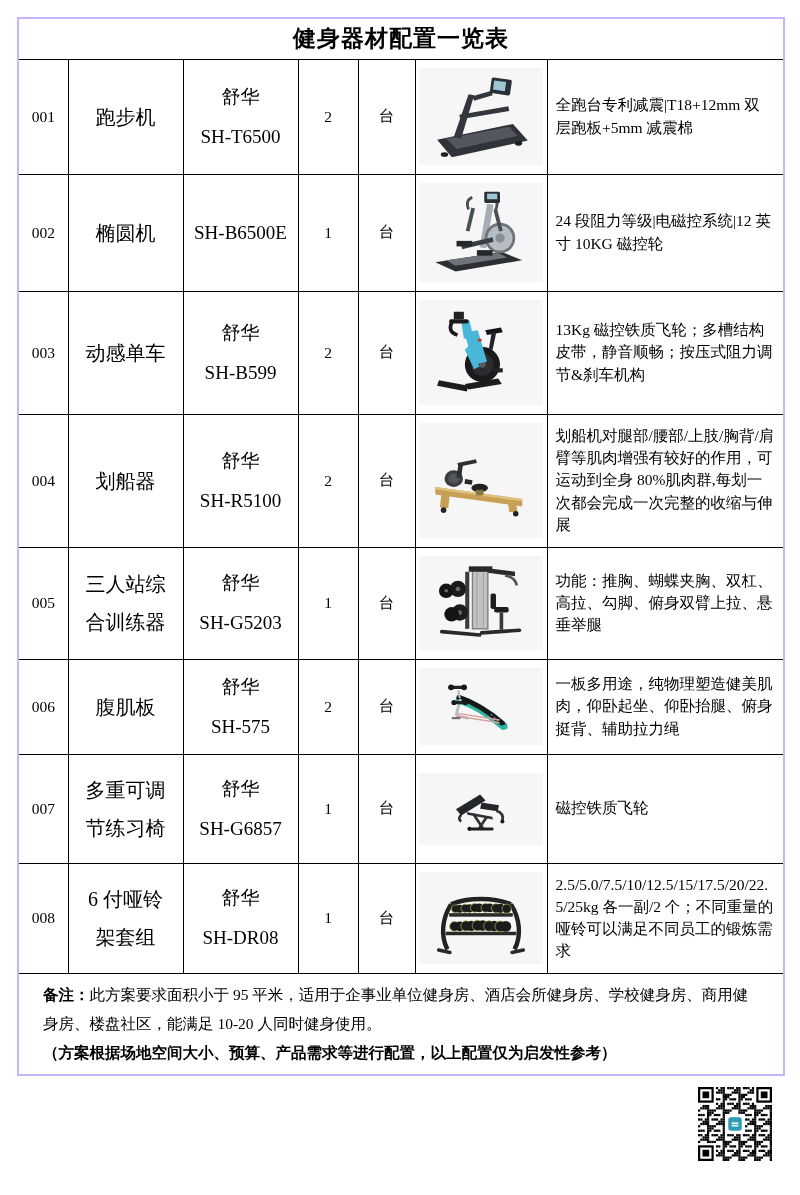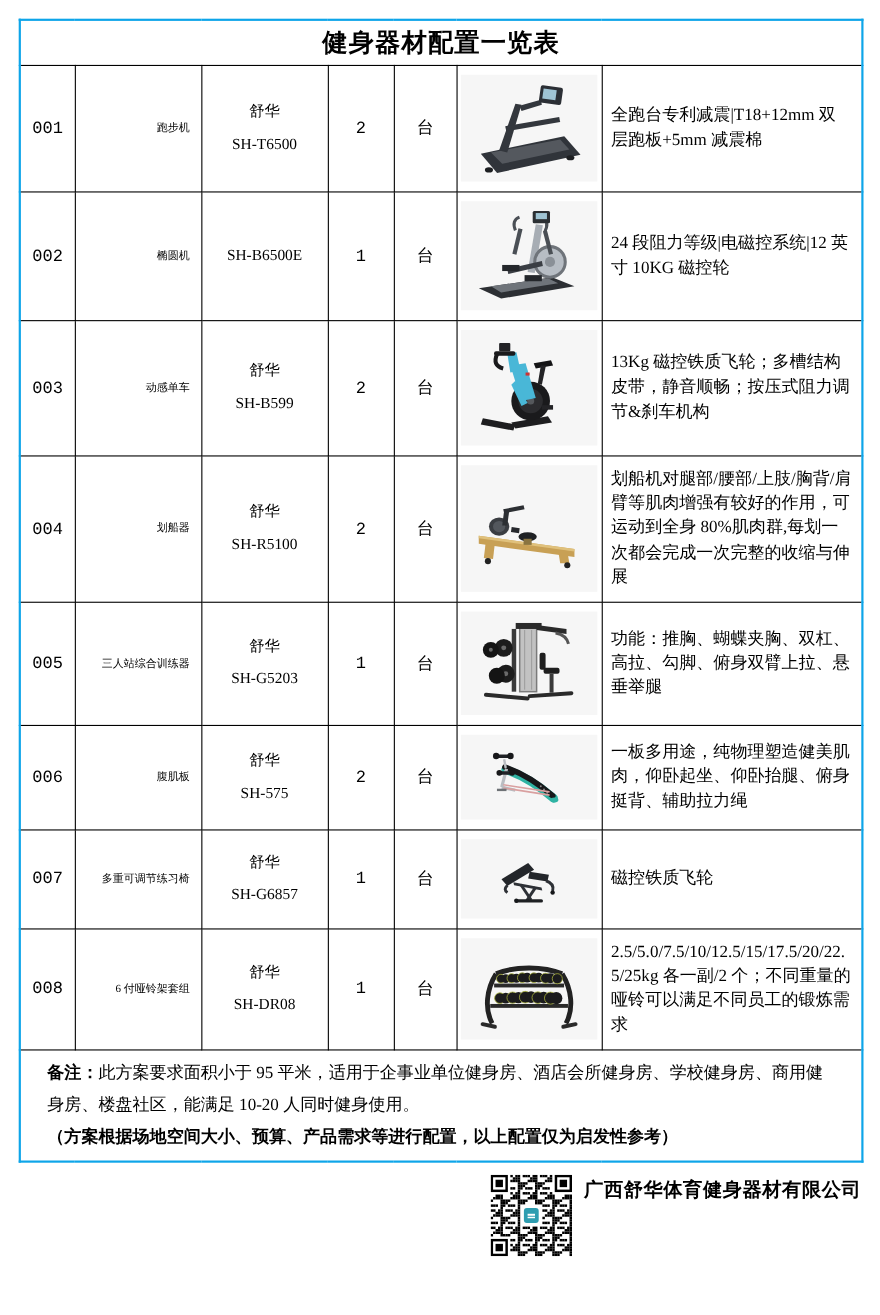--- a/index.html
+++ b/index.html
@@ -4,34 +4,34 @@
 <style>
   * { box-sizing: border-box; }
   html,body { margin:0; padding:0; }
   body {
     width:800px; height:1195px; background:#ffffff; color:#000;
     font-family:"Liberation Serif", serif; overflow:hidden;
   }
   .sheet { width:766px; margin:17px auto 0 auto; }
   table.spec {
     width:766px; border-collapse:collapse; table-layout:fixed;
-    border:2px solid #0ea5e9;
+    border:2px solid #c4b5fd;
   }
   table.spec td, table.spec th { border:1px solid #000; vertical-align:middle; }
   .title-cell {
     height:41px; text-align:center; font-weight:bold; font-size:23px;
     letter-spacing:1px;
   }
   thead th { height:35px; font-size:15.5px; font-weight:bold; text-align:center; }
-  .c-seq, .c-qty, .c-unit { text-align:center; font-size:15.5px;font-family:Liberation Mono, monospace; }
+  .c-seq, .c-qty, .c-unit { text-align:center; font-size:15.5px; }
   .c-name {
-    text-align:right; font-size:10px; padding:16px 10px;
+    text-align:center; font-size:20px; padding:16px 10px;
     line-height:1.9; word-break:break-all;
   }
-  .c-model { text-align:center; font-size:14px; }
+  .c-model { text-align:center; font-size:19px; }
   .model-line { line-height:2.1; }
   .c-img { padding:0; }
   .photo {
     width:124px; margin:0 auto; background:#f6f6f6;
     display:flex; align-items:center; justify-content:center;
   }
   .photo svg { display:block; }
   .c-remark {
     text-align:left; font-size:15.5px; padding:3px 8px;
     line-height:1.43; word-break:break-all;
@@ -790,15 +790,14 @@
           <rect x="1" y="27" width="5" height="5" fill="#fff"></rect>
           <rect x="2" y="28" width="3" height="3"></rect>
       </g>
       <rect x="12.5" y="12.5" width="8" height="8" fill="#fff"></rect>
       <rect x="13.5" y="13.5" width="6" height="6" rx="1.2" fill="#2e9db0"></rect>
       <rect x="15" y="15.8" width="3" height="0.8" fill="#fff"></rect>
       <rect x="15" y="17" width="3" height="0.6" fill="#fff"></rect>
     </svg>
   </div>
   <div class="contact">
-    <div class="company">广西舒华体育健身器材有限公司</div>
   </div>
 </div>
 
 </body></html>

